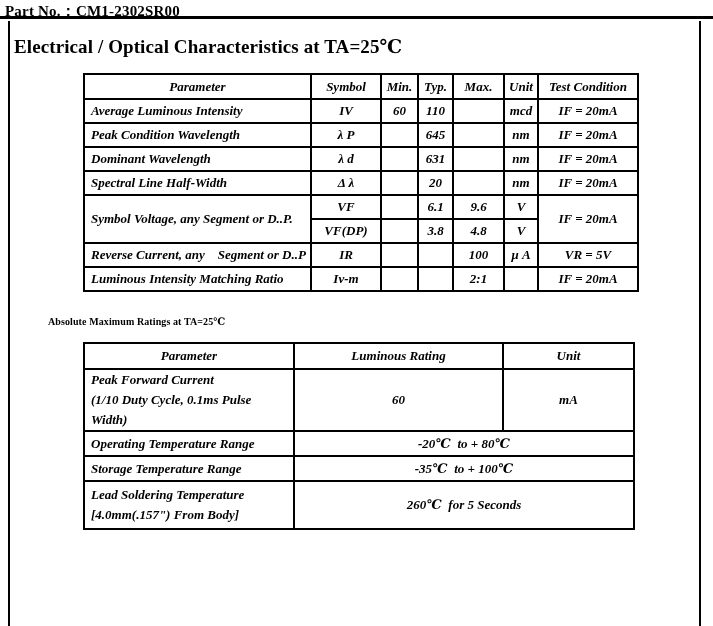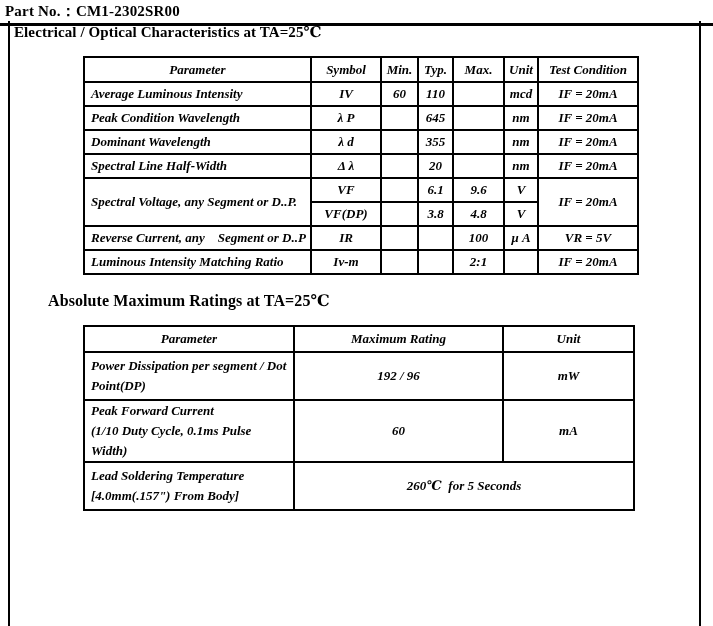--- a/index.html
+++ b/index.html
@@ -10,40 +10,40 @@
     color: #000000;
     font-family: "Liberation Serif", "DejaVu Serif", serif;
     font-weight: bold;
     overflow: hidden;
     position: relative;
   }
   .partno-bar {
     font-size: 15px;
     letter-spacing: 0.2px;
     padding: 2px 0 1px 5px;
-    height: 26px;
+    height: 19px;
     border-bottom: 3px solid #000;
     width: 713px;
   }
   .outer-box {
     position: absolute;
     left: 8px; top: 21px;
     width: 693px;
     height: 640px; 
     border-left: 2px solid #000;
     border-right: 2px solid #000;
   }
   .sec-title-1 {
-    font-size: 15px;
-    margin: 2px 0 0 4px;
+    font-size: 19px;
+    margin: 14px 0 0 4px;
     letter-spacing: 0.1px;
   }
   .sec-title-2 {
-    font-size: 16px;
-    margin: 16px 0 0 38px;
+    font-size: 10px;
+    margin: 24px 0 0 38px;
     letter-spacing: 0.1px;
   }
   table {
     border-collapse: collapse;
     table-layout: fixed;
     empty-cells: show;
     font-style: italic;
   }
   th, td {
     border: 2px solid #000;
@@ -109,36 +109,36 @@
       <td></td>
       <td>645</td>
       <td></td>
       <td>nm</td>
       <td>IF = 20mA</td>
     </tr>
     <tr class="r24">
       <td class="cell-left">Dominant Wavelength</td>
       <td>λ d</td>
       <td></td>
-      <td>355</td>
+      <td>631</td>
       <td></td>
       <td>nm</td>
       <td>IF = 20mA</td>
     </tr>
     <tr class="r24">
       <td class="cell-left">Spectral Line Half-Width</td>
       <td>Δ λ</td>
       <td></td>
       <td>20</td>
       <td></td>
       <td>nm</td>
       <td>IF = 20mA</td>
     </tr>
     <tr class="r24">
-      <td class="cell-left" rowspan="2">Spectral Voltage, any Segment or D..P.</td>
+      <td class="cell-left" rowspan="2">Symbol Voltage, any Segment or D..P.</td>
       <td>VF</td>
       <td></td>
       <td>6.1</td>
       <td>9.6</td>
       <td>V</td>
       <td rowspan="2">IF = 20mA</td>
     </tr>
     <tr class="r24">
       <td>VF(DP)</td>
       <td></td>
@@ -171,35 +171,37 @@
 
   <table class="tbl-ratings">
     <colgroup>
       <col style="width:210px">
         <col style="width:209px">
         <col style="width:131px">
     </colgroup>
     <tbody>
         <tr class="r26">
       <th>Parameter</th>
-      <th>Maximum Rating</th>
+      <th>Luminous Rating</th>
       <th>Unit</th>
-    </tr>
-    <tr class="r48">
-      <td class="cell-left">Power Dissipation per segment / Dot
-Point(DP)</td>
-      <td>192 / 96</td>
-      <td>mW</td>
     </tr>
     <tr class="r48">
       <td class="cell-left">Peak Forward Current
 (1/10 Duty Cycle, 0.1ms Pulse Width)</td>
       <td>60</td>
       <td>mA</td>
     </tr>
+    <tr class="r25">
+      <td class="cell-left">Operating Temperature Range</td>
+      <td colspan="2">-20℃  to + 80℃</td>
+    </tr>
+    <tr class="r25">
+      <td class="cell-left">Storage Temperature Range</td>
+      <td colspan="2">-35℃  to + 100℃</td>
+    </tr>
     <tr class="r48">
       <td class="cell-left">Lead Soldering Temperature
 [4.0mm(.157") From Body]</td>
       <td colspan="2">260℃  for 5 Seconds</td>
     </tr>
 
   </tbody>
     </table>
 
 </div>

